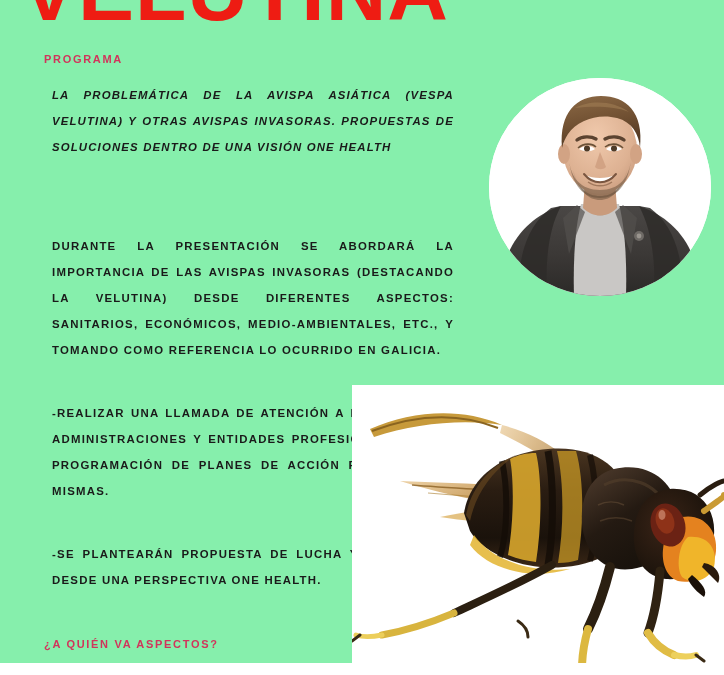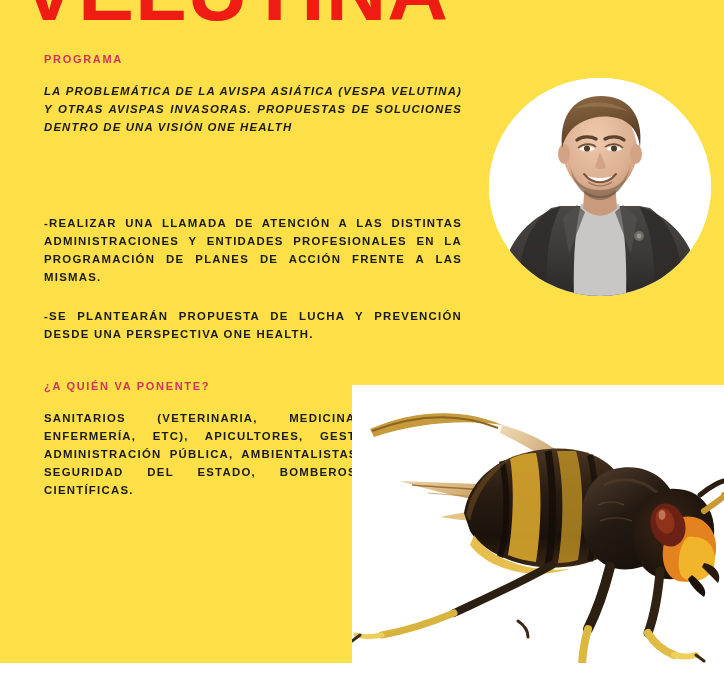--- a/index.html
+++ b/index.html
@@ -7,21 +7,21 @@
     padding: 0;
     background: #ffffff;
   }
   body {
     font-family: "Liberation Sans", sans-serif;
   }
   #poster {
     position: relative;
     width: 724px;
     height: 663px;
-    background: #fde047;
+    background: #86efac;
     overflow: hidden;
   }
 
   
   .title {
     position: absolute;
     left: 0;
     top: -52px;
     width: 470px;
     text-align: center;
@@ -48,23 +48,23 @@
     font-weight: bold;
     letter-spacing: 1.7px;
     margin: 0 0 16px 0;
     line-height: 14px;
   }
   .para {
     color: #1a1a1a;
     font-size: 11.4px;
     font-weight: bold;
     letter-spacing: 1.25px;
-    line-height: 18px;
+    line-height: 26px;
     text-align: justify;
-    margin: 0;
+    margin: 8px;
   }
   .para.italic {
     font-style: italic;
     letter-spacing: 1.15px;
   }
   .gap-m  { height: 21px; }
   .gap-xl { height: 36px; }
 
   
   .portrait {
@@ -103,32 +103,33 @@
     <div class="section-head">PROGRAMA</div>
 
     <p class="para italic">LA PROBLEMÁTICA DE LA AVISPA ASIÁTICA (VESPA VELUTINA) Y OTRAS AVISPAS INVASORAS. PROPUESTAS DE SOLUCIONES DENTRO DE UNA VISIÓN ONE HEALTH</p>
 
     <div class="gap-m"></div>
 
 
     <div class="gap-xl"></div>
 
 
+    <p class="para">DURANTE LA PRESENTACIÓN SE ABORDARÁ LA IMPORTANCIA DE LAS AVISPAS INVASORAS (DESTACANDO LA VELUTINA) DESDE DIFERENTES ASPECTOS: SANITARIOS, ECONÓMICOS, MEDIO-AMBIENTALES, ETC., Y TOMANDO COMO REFERENCIA LO OCURRIDO EN GALICIA.</p>
 
     <div class="gap-m"></div>
 
     <p class="para">-REALIZAR UNA LLAMADA DE ATENCIÓN A LAS DISTINTAS ADMINISTRACIONES Y ENTIDADES PROFESIONALES EN LA PROGRAMACIÓN DE PLANES DE ACCIÓN FRENTE A LAS MISMAS.</p>
 
     <div class="gap-m"></div>
 
     <p class="para">-SE PLANTEARÁN PROPUESTA DE LUCHA Y PREVENCIÓN DESDE UNA PERSPECTIVA ONE HEALTH.</p>
 
     <div class="gap-xl"></div>
 
-    <div class="section-head">¿A QUIÉN VA PONENTE?</div>
+    <div class="section-head">¿A QUIÉN VA ASPECTOS?</div>
 
     <p class="para">SANITARIOS (VETERINARIA, MEDICINA, BIOLOGÍA, ENFERMERÍA, ETC), APICULTORES, GESTORES DE LA ADMINISTRACIÓN PÚBLICA, AMBIENTALISTAS, CUERPOS DE SEGURIDAD DEL ESTADO, BOMBEROS, ENTIDADES CIENTÍFICAS.</p>
 
     <div class="gap-xl"></div>
 
   </div>
 
   <div class="portrait">
     <svg width="222" height="218" viewBox="0 0 222 218" xmlns="http://www.w3.org/2000/svg">
       <defs>

